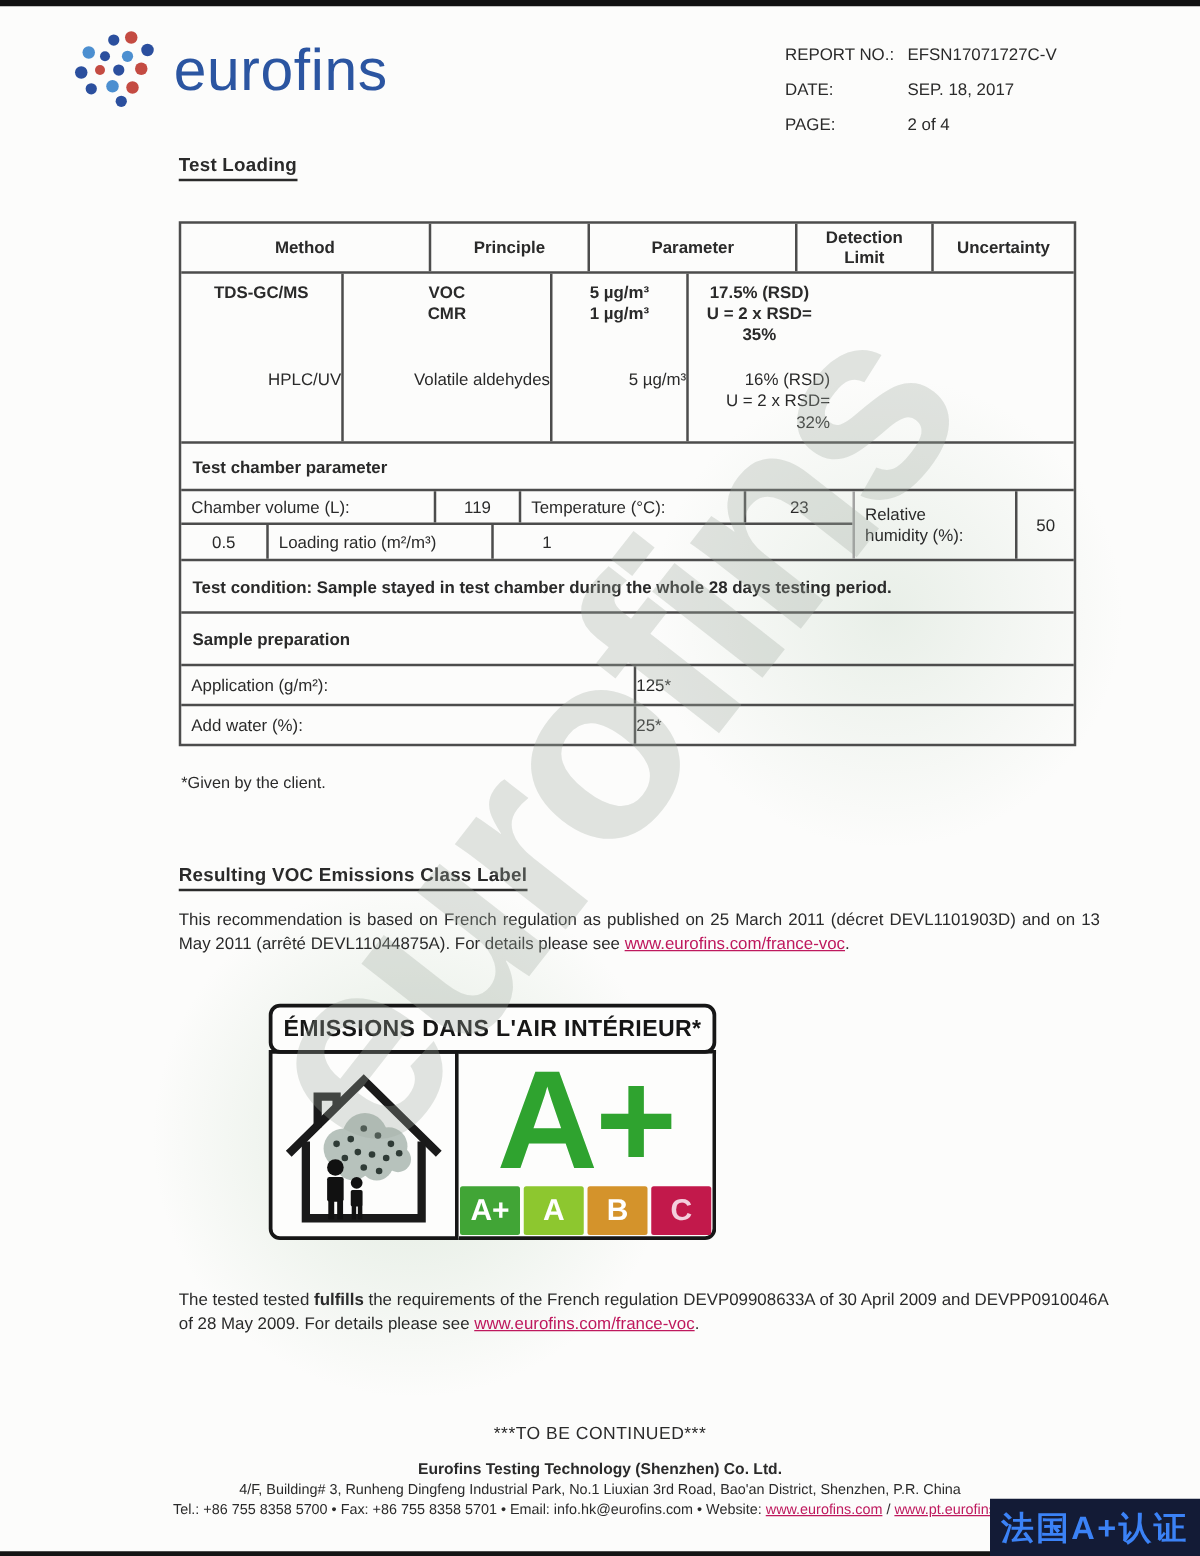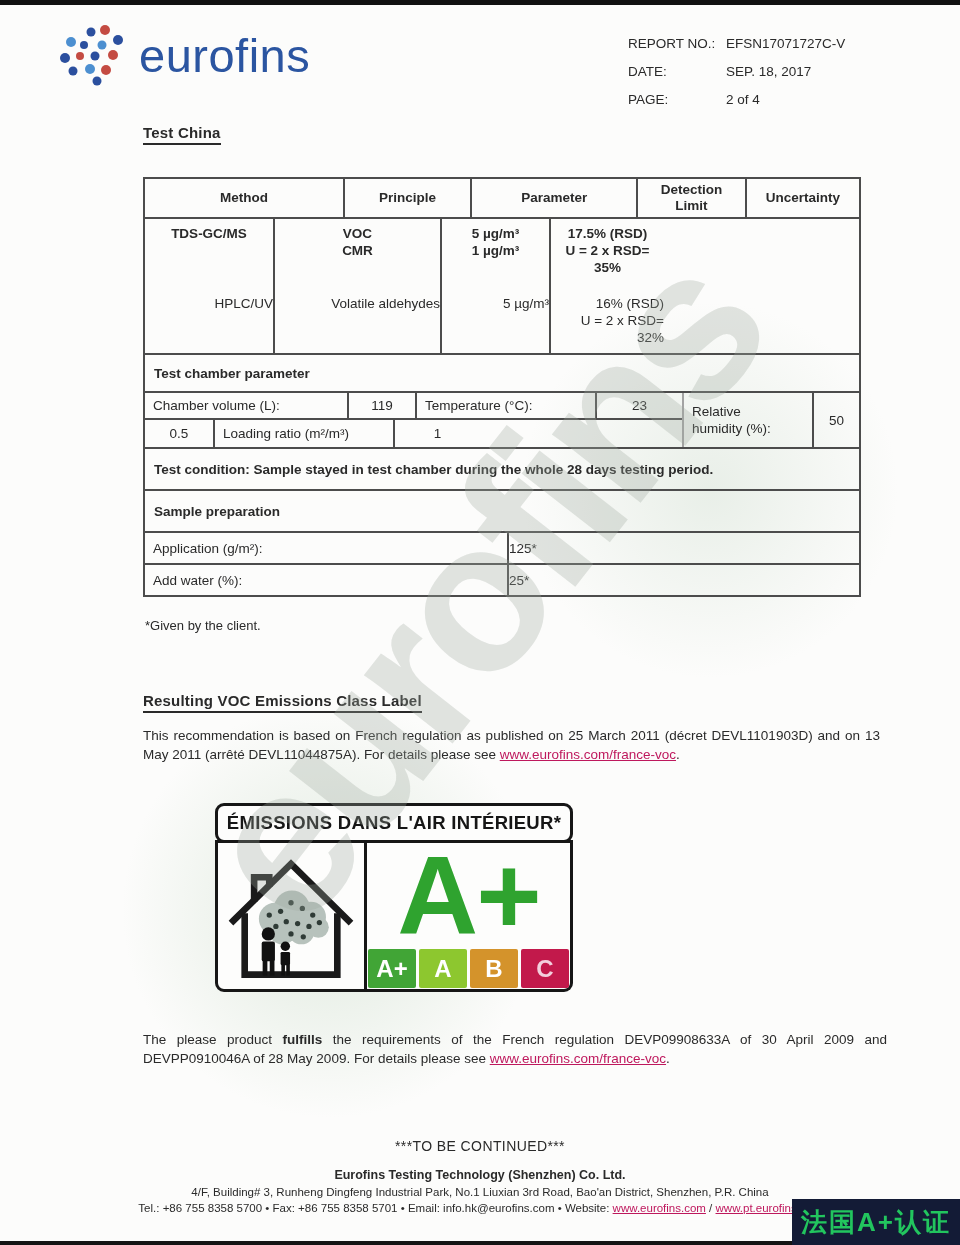--- a/index.html
+++ b/index.html
@@ -119,21 +119,21 @@
 
   .continued { position:absolute; left:0; top:1138px; width:100%; text-align:center;
     font-size:14px; letter-spacing:0.4px; z-index:2; }
   .footer { position:absolute; left:0; top:1168px; width:100%; text-align:center; z-index:2; }
   .footer .company { font-weight:bold; font-size:12.5px; margin-bottom:4px; }
   .footer .address { font-size:11.5px; margin-bottom:4px; }
   .footer .contact { font-size:11.5px; }
 
   .stamp {
     position:absolute; left:792px; top:1199px; width:168px; height:46px;
-    background:#131b36; color:#22c55e; display:flex; align-items:center; justify-content:center;
+    background:#131b36; color:#3b82f6; display:flex; align-items:center; justify-content:center;
     font-size:26px; font-weight:bold; letter-spacing:2px; z-index:6;
   }
 </style>
 </head>
 <body>
 
 <div class="page">
   <div class="edge-top"></div>
   <div class="tint tint1"></div>
   <div class="tint tint2"></div>
@@ -166,21 +166,21 @@
     <div class="report-line">
       <span class="lbl">DATE:</span>
       <span class="val">SEP. 18, 2017</span>
     </div>
     <div class="report-line">
       <span class="lbl">PAGE:</span>
       <span class="val">2 of 4</span>
     </div>
   </div>
 
-  <div id="test-method-title" class="h-underline">Test China</div>
+  <div id="test-method-title" class="h-underline">Test Loading</div>
 
   <div class="mtable">
     <div class="trow t-header">
       <div class="cell c1 ml">Method</div>
       <div class="cell c2 ml">Principle</div>
       <div class="cell c3 ml">Parameter</div>
       <div class="cell c4 ml">Detection
 Limit</div>
       <div class="cell c5 ml">Uncertainty</div>
     </div>
@@ -292,21 +292,21 @@
         <div class="air-scale">
           <div class="scale-cell sc-aplus">A+</div>
           <div class="scale-cell sc-a">A</div>
           <div class="scale-cell sc-b">B</div>
           <div class="scale-cell sc-c">C</div>
         </div>
       </div>
     </div>
   </div>
 
-  <p class="para" id="result-para"><span>The please product </span><span class="bold">fulfills</span><span> the requirements of the French regulation DEVP09908633A of 30 April 2009 and DEVPP0910046A of 28 May 2009. For details please see </span><span class="tlink">www.eurofins.com/france-voc</span><span>.</span></p>
+  <p class="para" id="result-para"><span>The tested tested </span><span class="bold">fulfills</span><span> the requirements of the French regulation DEVP09908633A of 30 April 2009 and DEVPP0910046A of 28 May 2009. For details please see </span><span class="tlink">www.eurofins.com/france-voc</span><span>.</span></p>
 
   <div class="continued">***TO BE CONTINUED***</div>
 
   <div class="footer">
     <div class="company">Eurofins Testing Technology (Shenzhen) Co. Ltd.</div>
     <div class="address">4/F, Building# 3, Runheng Dingfeng Industrial Park, No.1 Liuxian 3rd Road, Bao'an District, Shenzhen, P.R. China</div>
     <div class="contact"><span>Tel.: +86 755 8358 5700 • Fax: +86 755 8358 5701 • Email: info.hk@eurofins.com • Website: </span><span class="tlink">www.eurofins.com</span><span> / </span><span class="tlink">www.pt.eurofins.com</span></div>
   </div>
 
   <div class="watermark">eurofins</div>

